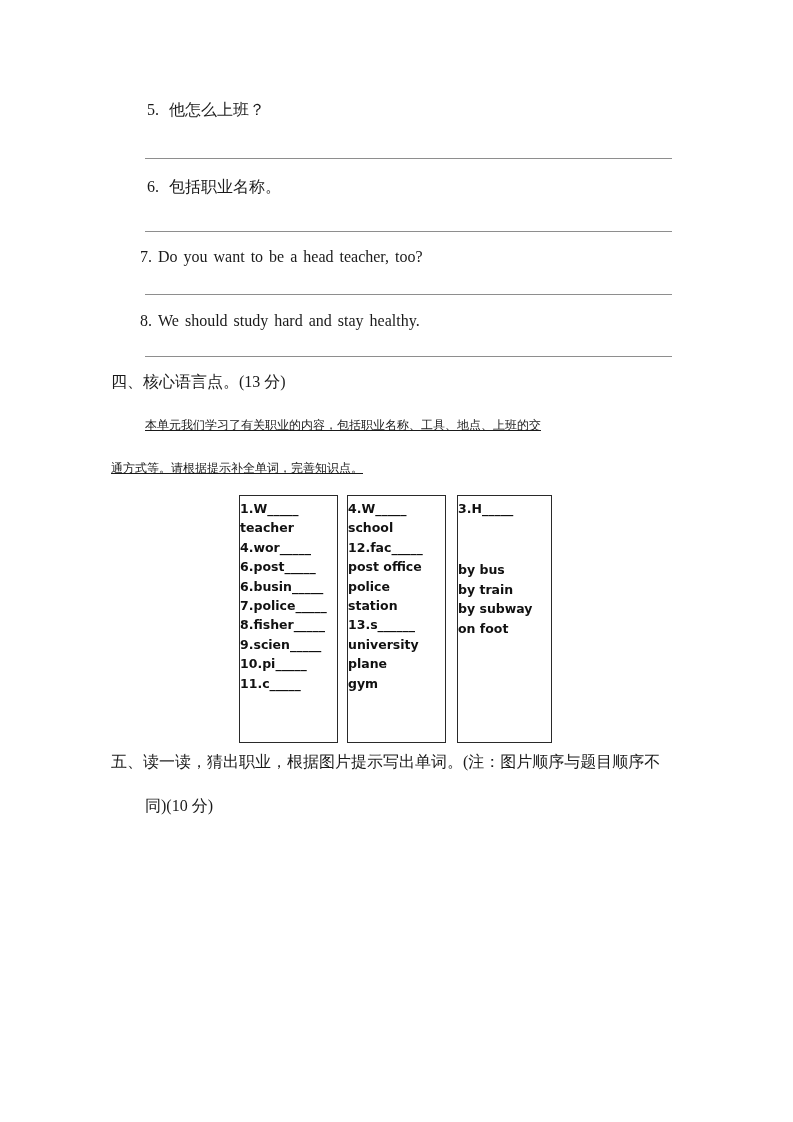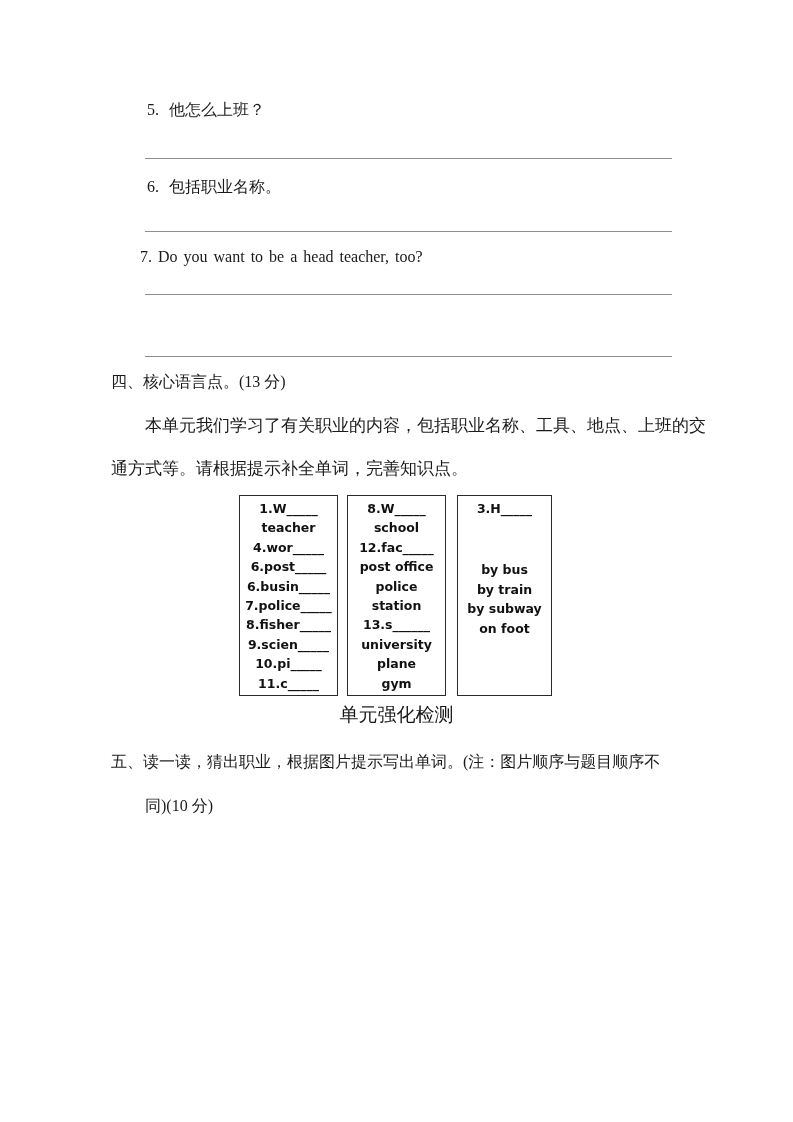--- a/index.html
+++ b/index.html
@@ -26,31 +26,31 @@
     left:145px;width:527px;height:0;
     border-top:1.5px solid #8e8e8e;
   }
   .heading{
     position:absolute;
     font-size:16px;line-height:21px;
     white-space:nowrap;
   }
   .para-line{
     position:absolute;
-    font-size:17px;line-height:21px;
+    font-size:12px;line-height:21px;
     white-space:nowrap;
+    text-decoration:underline;
   }
   .word-box{
     position:absolute;
-    top:495px;height:201px;
+    top:495px;height:248px;
     box-sizing:border-box;
     border:1px solid #2a2a2a;
     font-family:"DejaVu Sans","Liberation Sans",sans-serif;
     font-size:12.5px;font-weight:600;color:#111111;
-    text-align:center;
     padding-top:3px;
     overflow:hidden;
   }
   .word-box .bx-line{
     line-height:19.4px;
     white-space:nowrap;
   }
   .transport-group{margin-top:42px;}
   .unit-title{
     position:absolute;
@@ -75,41 +75,44 @@
   <div class="q gap-wide" style="left:118px;top:176px">
     <span class="q-num">6.</span><span>包括职业名称。</span>
   </div>
   <div class="answer-line" style="top:231px"></div>
 
   <div class="q gap-narrow q-en" style="left:111px;top:246px">
     <span class="q-num">7.</span><span>Do you want to be a head teacher, too?</span>
   </div>
   <div class="answer-line" style="top:294px"></div>
 
+  <div class="q gap-narrow q-en" style="left:111px;top:310px">
+    <span class="q-num">8.</span><span>We should study hard and stay healthy.</span>
+  </div>
   <div class="answer-line" style="top:356px"></div>
 
   <div class="heading" style="left:111px;top:371px">四、核心语言点。(13 分)</div>
   <div class="para-line" style="left:145px;top:415px">本单元我们学习了有关职业的内容，包括职业名称、工具、地点、上班的交</div>
   <div class="para-line" style="left:111px;top:458px">通方式等。请根据提示补全单词，完善知识点。</div>
 
   <div class="word-box" style="left:239px;width:99px">
     <div class="bx-line">1.W_____</div>
     <div class="bx-line">teacher</div>
     <div class="bx-line">4.wor_____</div>
     <div class="bx-line">6.post_____</div>
     <div class="bx-line">6.busin_____</div>
     <div class="bx-line">7.police_____</div>
     <div class="bx-line">8.fisher_____</div>
     <div class="bx-line">9.scien_____</div>
     <div class="bx-line">10.pi_____</div>
     <div class="bx-line">11.c_____</div>
   </div>
 
   <div class="word-box" style="left:347px;width:99px">
-    <div class="bx-line">8.W_____</div>
+    <div class="bx-line">4.W_____</div>
     <div class="bx-line">school</div>
     <div class="bx-line">12.fac_____</div>
     <div class="bx-line">post office</div>
     <div class="bx-line">police</div>
     <div class="bx-line">station</div>
     <div class="bx-line">13.s______</div>
     <div class="bx-line">university</div>
     <div class="bx-line">plane</div>
     <div class="bx-line">gym</div>
   </div>
@@ -117,18 +120,17 @@
   <div class="word-box" style="left:457px;width:95px">
     <div class="bx-line">3.H_____</div>
     <div class="transport-group">
       <div class="bx-line">by bus</div>
       <div class="bx-line">by train</div>
       <div class="bx-line">by subway</div>
       <div class="bx-line">on foot</div>
     </div>
   </div>
 
-  <div class="unit-title">单元强化检测</div>
 
   <div class="heading" style="left:111px;top:751px">五、读一读，猜出职业，根据图片提示写出单词。(注：图片顺序与题目顺序不</div>
   <div class="heading" style="left:145px;top:795px">同)(10 分)</div>
 
 </div>
 
 </body></html>

